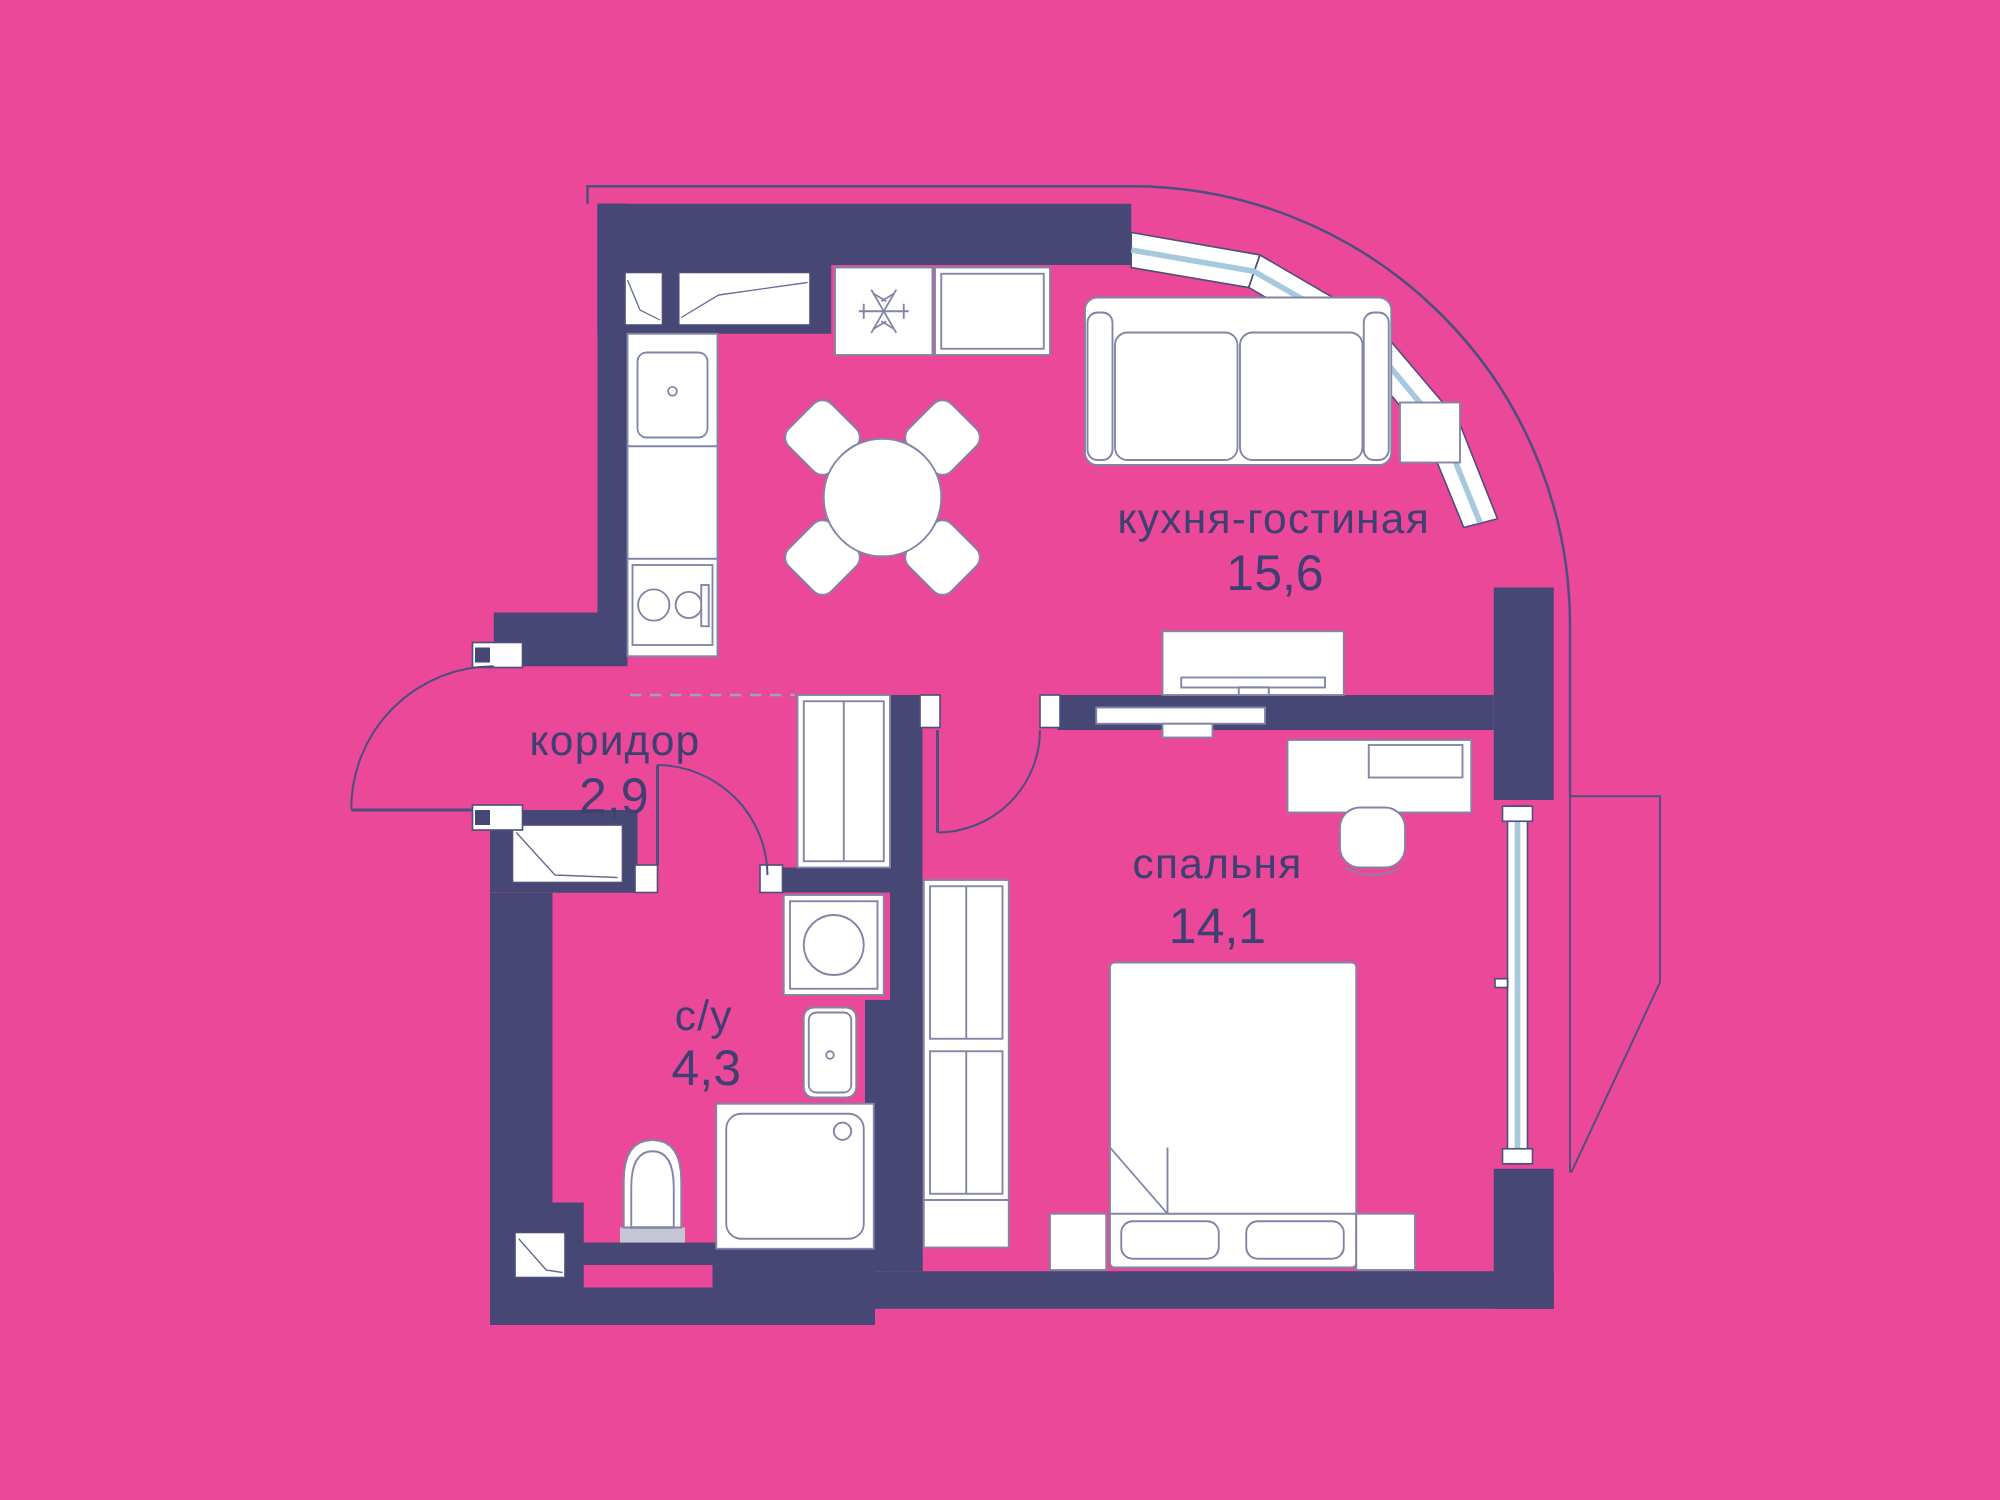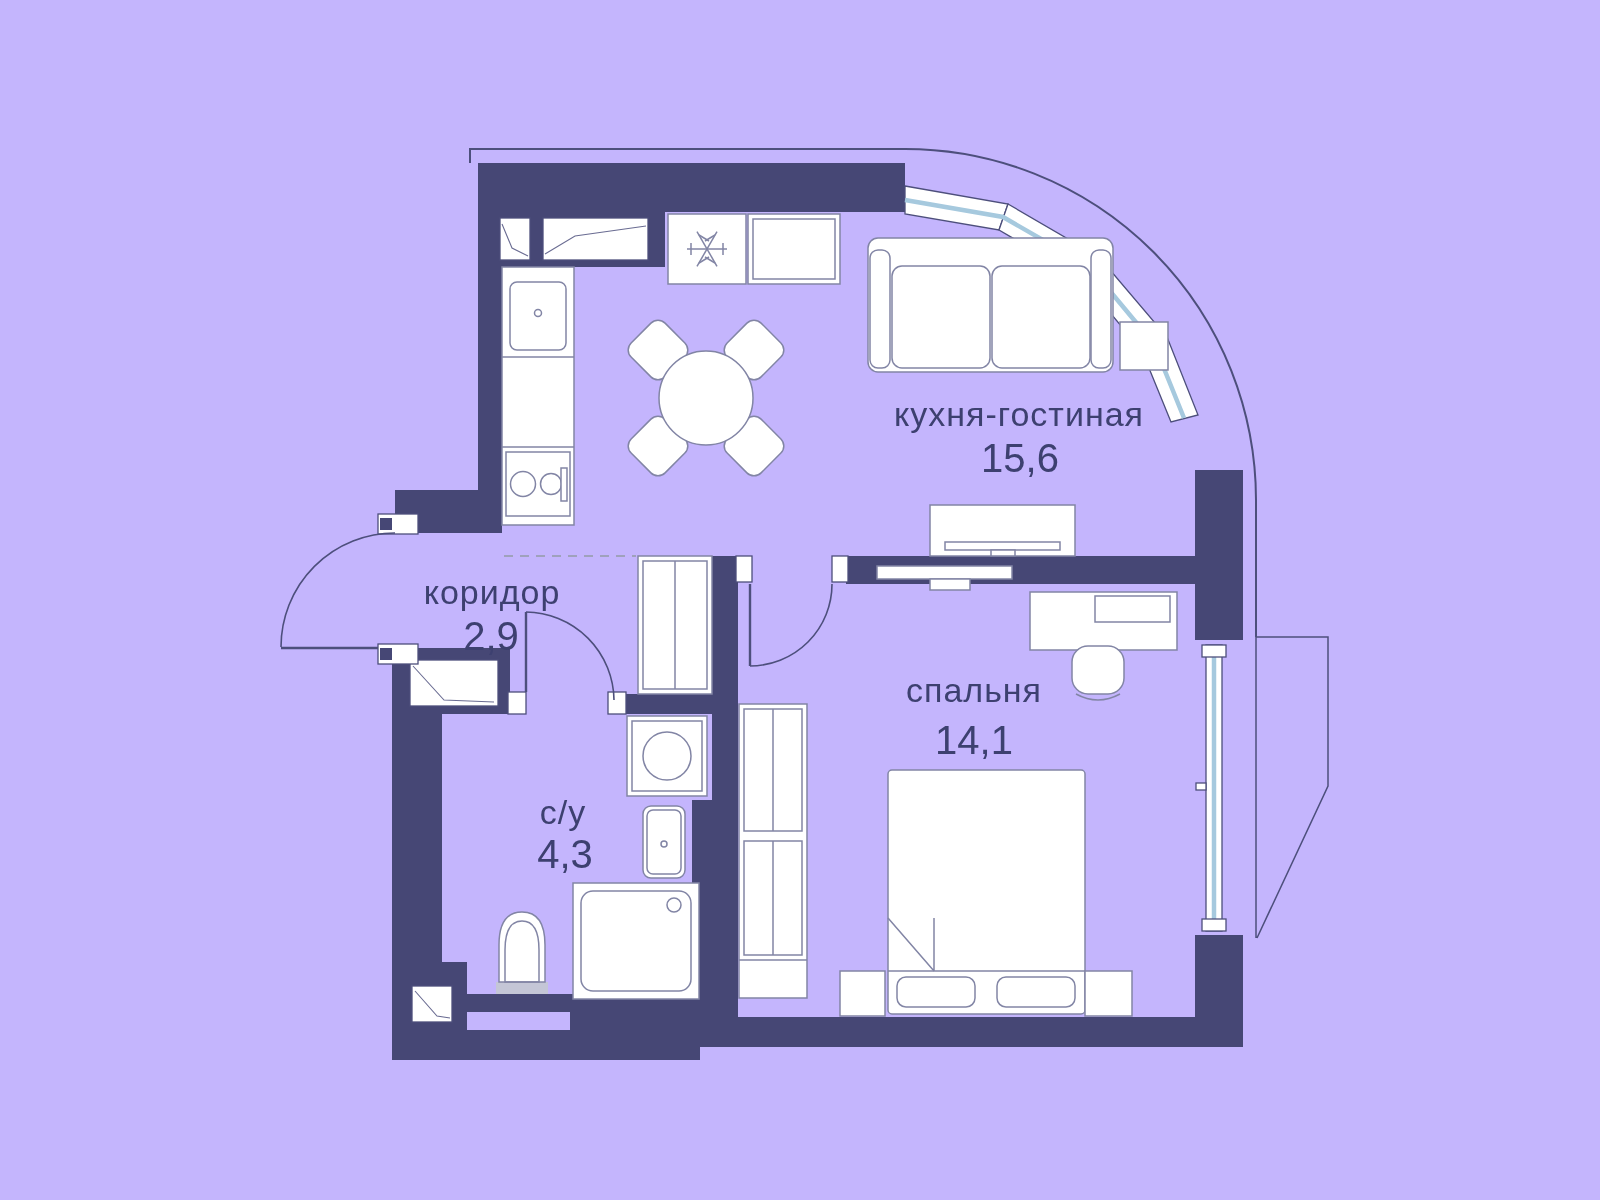--- a/index.html
+++ b/index.html
@@ -1,16 +1,16 @@
 <!DOCTYPE html>
 <html><head>
 <meta charset="utf-8">
 <style>
   html,body{margin:0;padding:0;background:#ffffff;}
-  .stage{position:relative;width:1600px;height:1200px;background:#c4b5fd;overflow:hidden;
+  .stage{position:relative;width:1600px;height:1200px;background:#ec4899;overflow:hidden;
          font-family:"Liberation Sans",sans-serif;text-align:center;}
   svg{display:block;}
   .wall{fill:#464775;stroke:none;}
   .thin{fill:none;stroke:#4d4f7c;stroke-width:2;}
   .thin15{fill:none;stroke:#4d4f7c;stroke-width:1.5;}
   .cut{fill:#ffffff;stroke:#4d4f7c;stroke-width:1.3;}
   .ventline{fill:none;stroke:#6a6c92;stroke-width:1.1;}
   .furn{fill:#ffffff;stroke:#8285a5;stroke-width:1.5;}
   .furnl{fill:none;stroke:#8285a5;stroke-width:1.5;}
   .glass{fill:none;stroke:#a6c9de;stroke-width:4.5;}

